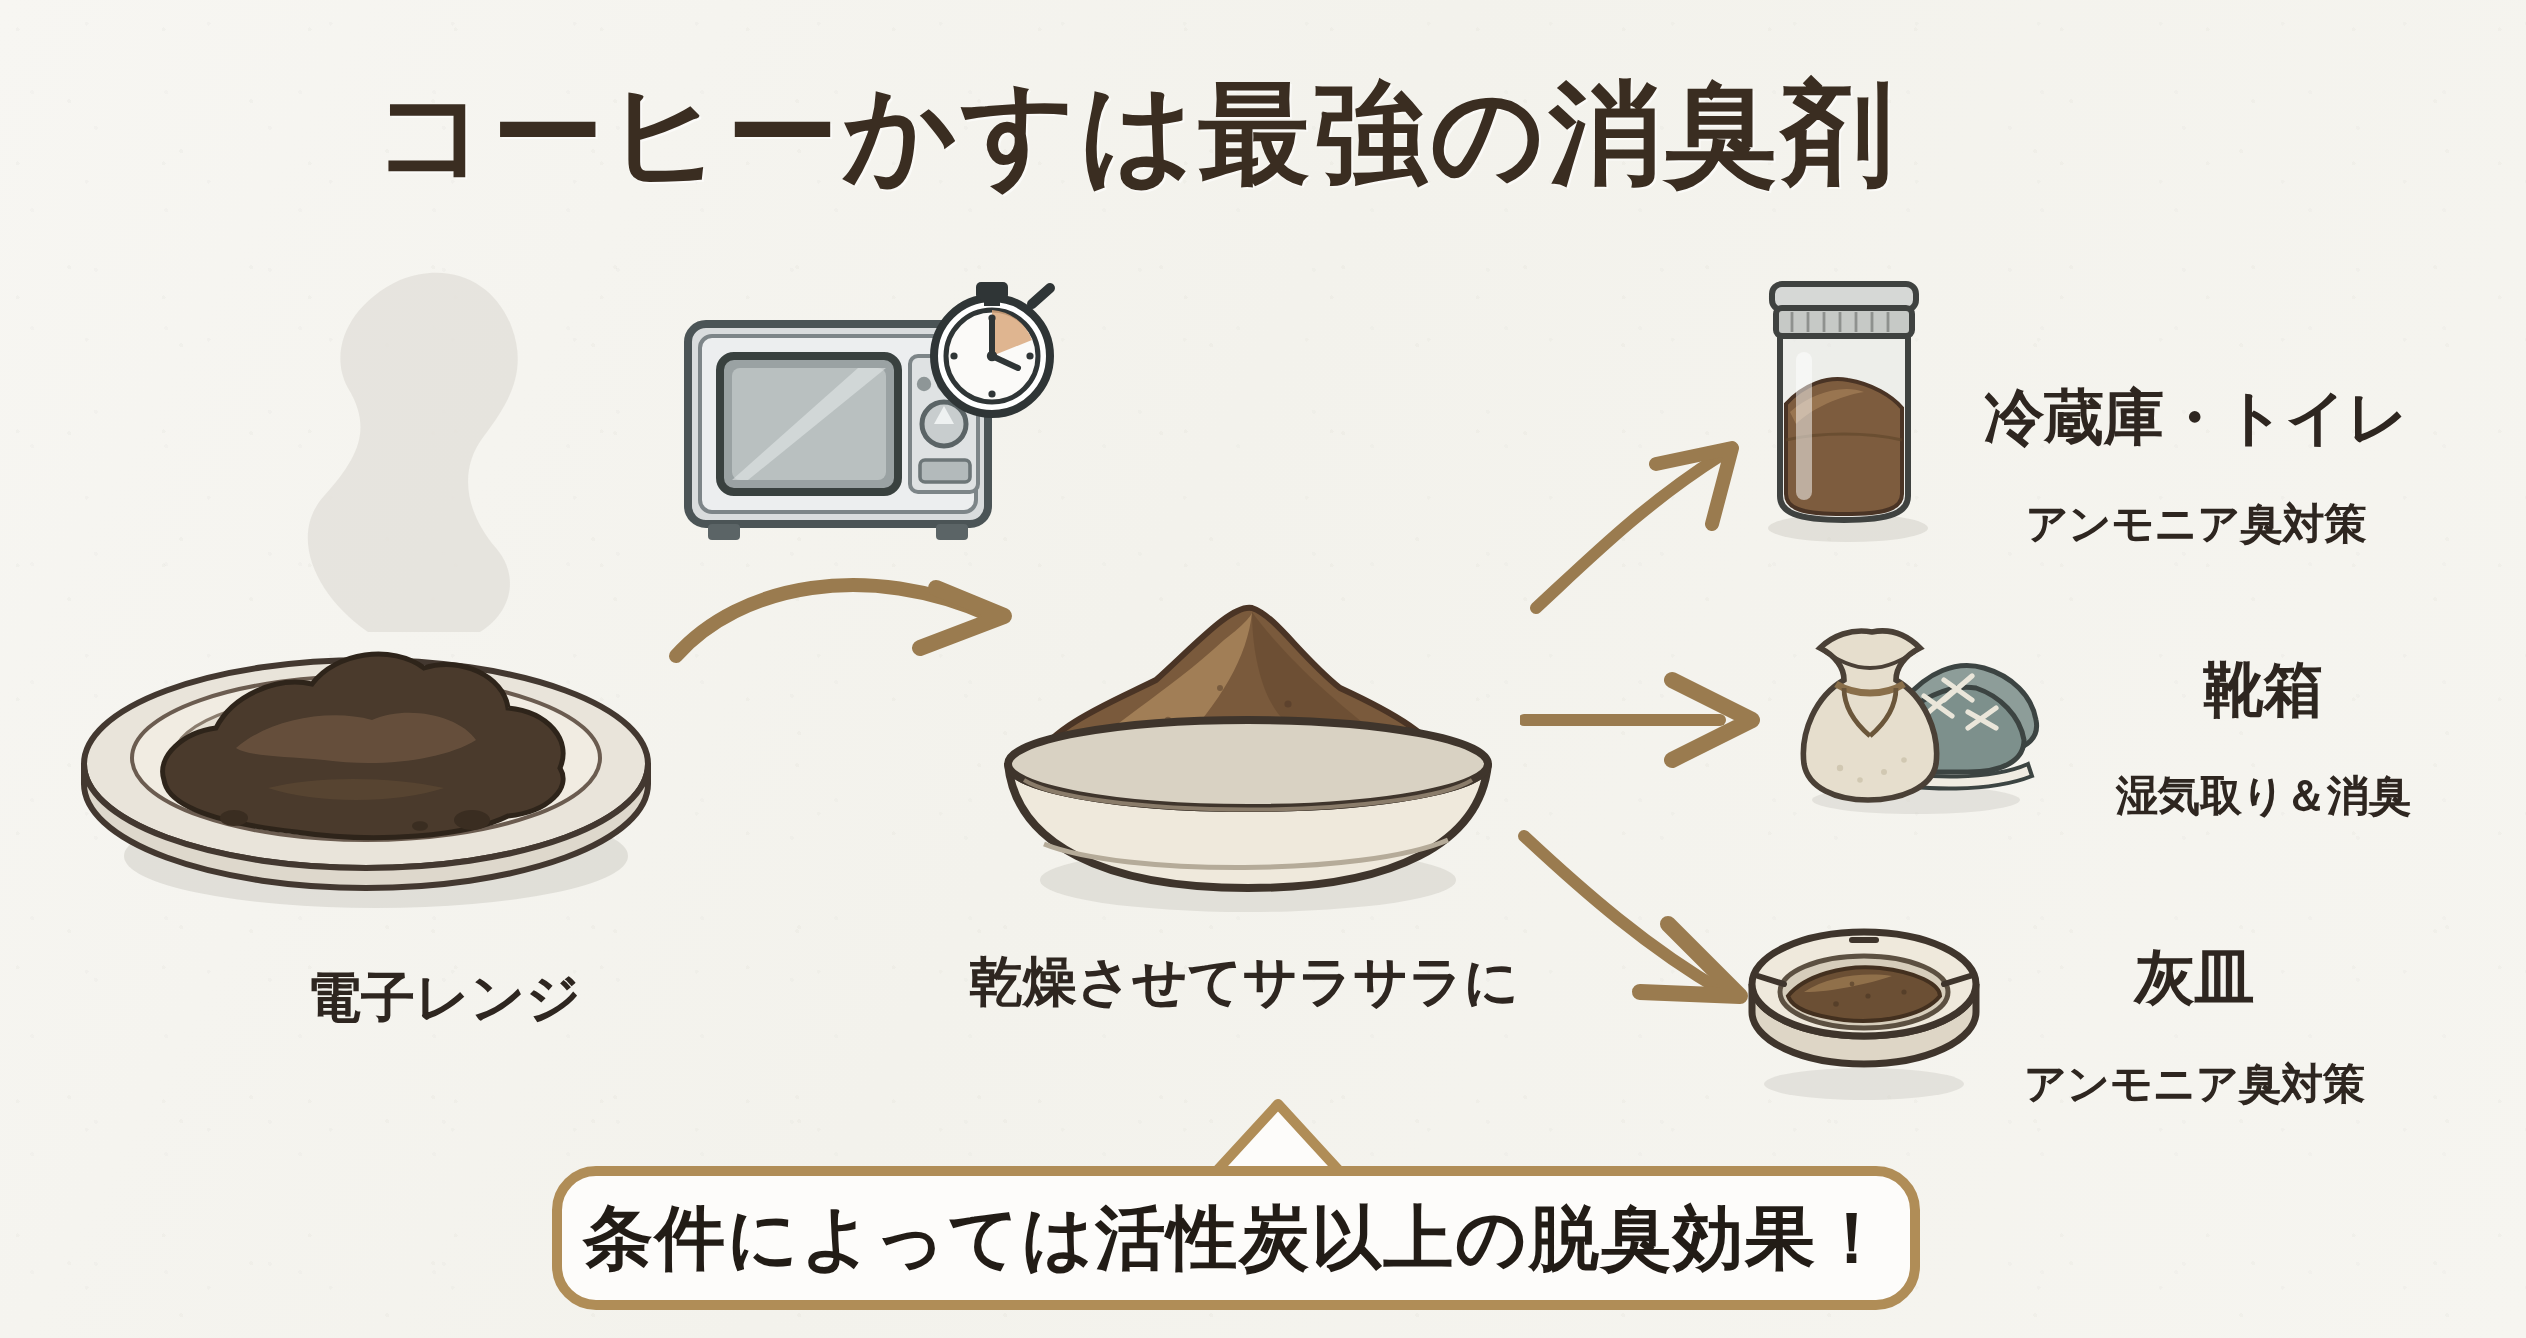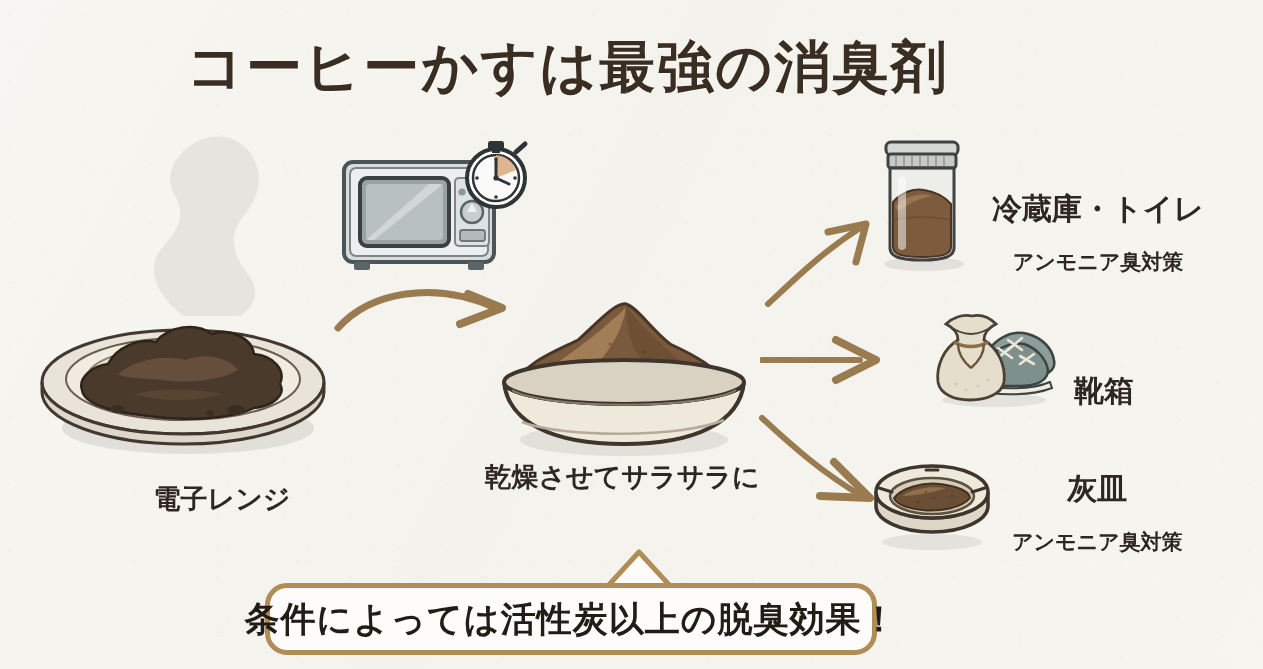--- a/index.html
+++ b/index.html
@@ -66,44 +66,44 @@
   #plate-caption { position: absolute; left: 87px; top: 481px; width: 270px; }
 
   
   #microwave-group { position: absolute; left: 334px; top: 140px; width: 200px; height: 150px; }
 
   
   #arrow-curve-1 { position: absolute; left: 330px; top: 268px; width: 196px; height: 72px; }
 
   
   #bowl-group { position: absolute; left: 492px; top: 282px; width: 260px; height: 178px; }
-  #bowl-caption { position: absolute; left: 462px; top: 459px; width: 320px; }
+  #bowl-caption { position: absolute; left: 462px; top: 473px; width: 320px; }
 
   
   #arrow-up { position: absolute; left: 764px; top: 212px; width: 122px; height: 96px; }
   #arrow-mid { position: absolute; left: 760px; top: 330px; width: 130px; height: 58px; }
   #arrow-down { position: absolute; left: 758px; top: 400px; width: 132px; height: 112px; }
 
   
   .right-row { position: absolute; display: flex; align-items: flex-end; }
   #row-fridge { left: 866px; top: 132px; }
-  #row-shoe   { left: 928px; top: 296px; }
+  #row-shoe   { left: 892px; top: 296px; gap: 20px; }
   #row-ashtray{ left: 866px; top: 444px; }
 
   .right-icon { flex: 0 0 auto; }
   .right-text { margin-left: 14px; }
   .right-text .cap-main { font-size: 30px; font-weight: 900; }
   .right-text .cap-sub  { font-size: 21px; font-weight: 700; }
 
   
   #banner {
     position: absolute;
-    left: 265px;
+    left: 276px;
     top: 583px;
-    width: 612px;
+    width: 684px;
     height: 72px;
     background: #fdfcfa;
     border: 5px solid #b08d57;
     border-radius: 22px;
     display: flex;
     align-items: center;
     justify-content: center;
   }
   #banner-text {
     font-size: 35px;
@@ -330,20 +330,21 @@
         <g fill="#c9bfa8" opacity="0.7">
           <circle cx="28" cy="88" r="1.6"></circle>
             <circle cx="38" cy="94" r="1.4"></circle>
           <circle cx="50" cy="90" r="1.5"></circle>
             <circle cx="60" cy="84" r="1.4"></circle>
         </g>
       </svg>
     </div>
     <div class="right-text">
       <div class="cap-main">靴箱</div>
+      <div class="cap-sub">湿気取り＆消臭</div>
     </div>
   </div>
 
   <div class="right-row" id="row-ashtray">
     <div class="right-icon">
       <svg width="132" height="108" viewBox="0 0 132 108">
         <ellipse cx="66" cy="98" rx="50" ry="8" fill="#cfcdc6" opacity="0.45"></ellipse>
 
         <path d="M10 48 A56 26 0 0 0 122 48 L122 62 A56 26 0 0 1 10 62 Z" fill="#ded6c6" stroke="#3f352c" stroke-width="3.5"></path>
         <ellipse cx="66" cy="48" rx="56" ry="26" fill="#efe9dc" stroke="#3f352c" stroke-width="3.5"></ellipse>

